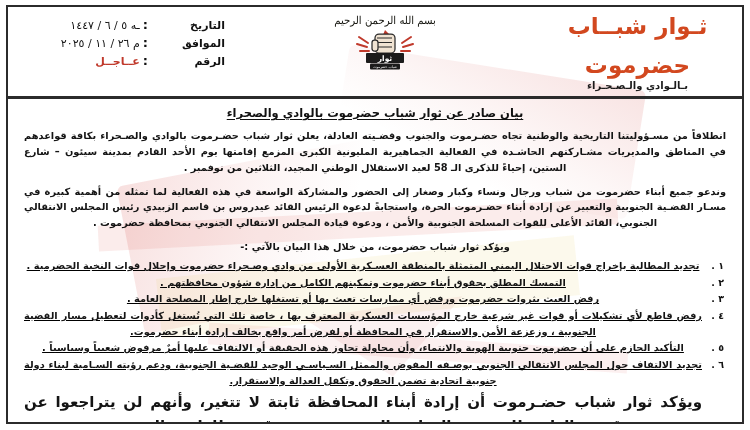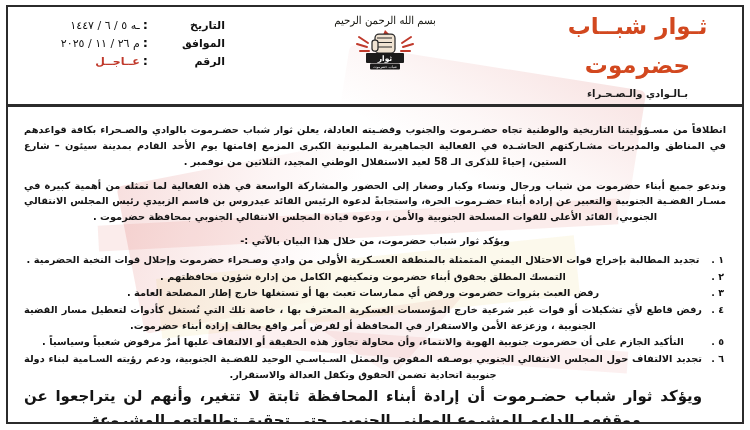--- a/index.html
+++ b/index.html
@@ -108,21 +108,21 @@
     line-height: 1.0;
     letter-spacing: 1px;
   }
   .org-line1 { font-size: 23px; }
   .org-line2 { font-size: 23px; margin-top: 16px; }
   .org-sub {
     color: #1a1a1a;
     font-size: 10px;
     font-weight: bold;
     letter-spacing: 2.5px;
-    margin-top: 11px;
+    margin-top: 3px;
   }
 
   
   .center-block {
     text-align: center;
     min-width: 150px;
     padding-top: 1px;
   }
   .bismillah {
     font-size: 11px;
@@ -214,20 +214,21 @@
     text-align-last: center;
     margin: 8px 0 3px 0;
     font-weight: bold;
   }
 
   ol.clauses {
     list-style: none;
     margin: 2px 0 0 0;
     padding: 0;
     counter-reset: clause;
+    text-decoration: underline;
   }
   ol.clauses > li {
     position: relative;
     counter-increment: clause;
     font-size: 9.8px;
     line-height: 1.6;
     color: #141414;
     font-weight: bold;
     text-align: justify;
     text-align-last: center;
@@ -353,20 +354,21 @@
           <span class="meta-value urgent">عــاجــل</span>
         </div>
 
       </div>
     </div>
 
     <div class="hr-thick"></div>
 
     <div class="content">
 
+      <div class="doc-title">بيان صادر عن ثوار شباب حضرموت بالوادي والصحراء</div>
 
       <p class="para">انطلاقاً من مسـؤوليتنا التاريخية والوطنية تجاه حضـرموت والجنوب وقضـيته العادلة، يعلن ثوار شباب حضـرموت بالوادي والصـحراء بكافة قواعدهم في المناطق والمديريات مشـاركتهم الحاشـدة في الفعالية الجماهيرية المليونية الكبرى المزمع إقامتها يوم الأحد القادم بمدينة سيئون – شارع الستين، إحياءً للذكرى الـ 58 لعيد الاستقلال الوطني المجيد، الثلاثين من نوفمبر .</p>
       <p class="para">وندعو جميع أبناء حضرموت من شباب ورجال ونساء وكبار وصغار إلى الحضور والمشاركة الواسعة في هذه الفعالية لما تمثله من أهمية كبيرة في مسـار القضـية الجنوبية والتعبير عن إرادة أبناء حضـرموت الحرة، واستجابةً لدعوة الرئيس القائد عيدروس بن قاسم الزبيدي رئيس المجلس الانتقالي الجنوبي، القائد الأعلى للقوات المسلحة الجنوبية والأمن ، ودعوة قيادة المجلس الانتقالي الجنوبي بمحافظة حضرموت .</p>
       <p class="para">ويؤكد ثوار شباب حضرموت، من خلال هذا البيان بالآتي :-</p>
 
       <ol class="clauses">
         <li>تجديد المطالبة بإخراج قوات الاحتلال اليمني المتمثلة بالمنطقة العسـكرية الأولى من وادي وصـحراء حضرموت وإحلال قوات النخبة الحضرمية .</li>
         <li>التمسك المطلق بحقوق أبناء حضرموت وتمكينهم الكامل من إدارة شؤون محافظتهم .</li>
         <li>رفض العبث بثروات حضرموت ورفض أي ممارسات تعبث بها أو تستغلها خارج إطار المصلحة العامة .</li>
         <li>رفض قاطع لأي تشكيلات أو قوات غير شرعية خارج المؤسسات العسكرية المعترف بها ، خاصة تلك التي تُستغل كأدوات لتعطيل مسار القضية الجنوبية ، وزعزعة الأمن والاستقرار في المحافظة أو لفرض أمر واقع يخالف إرادة أبناء حضرموت.</li>

